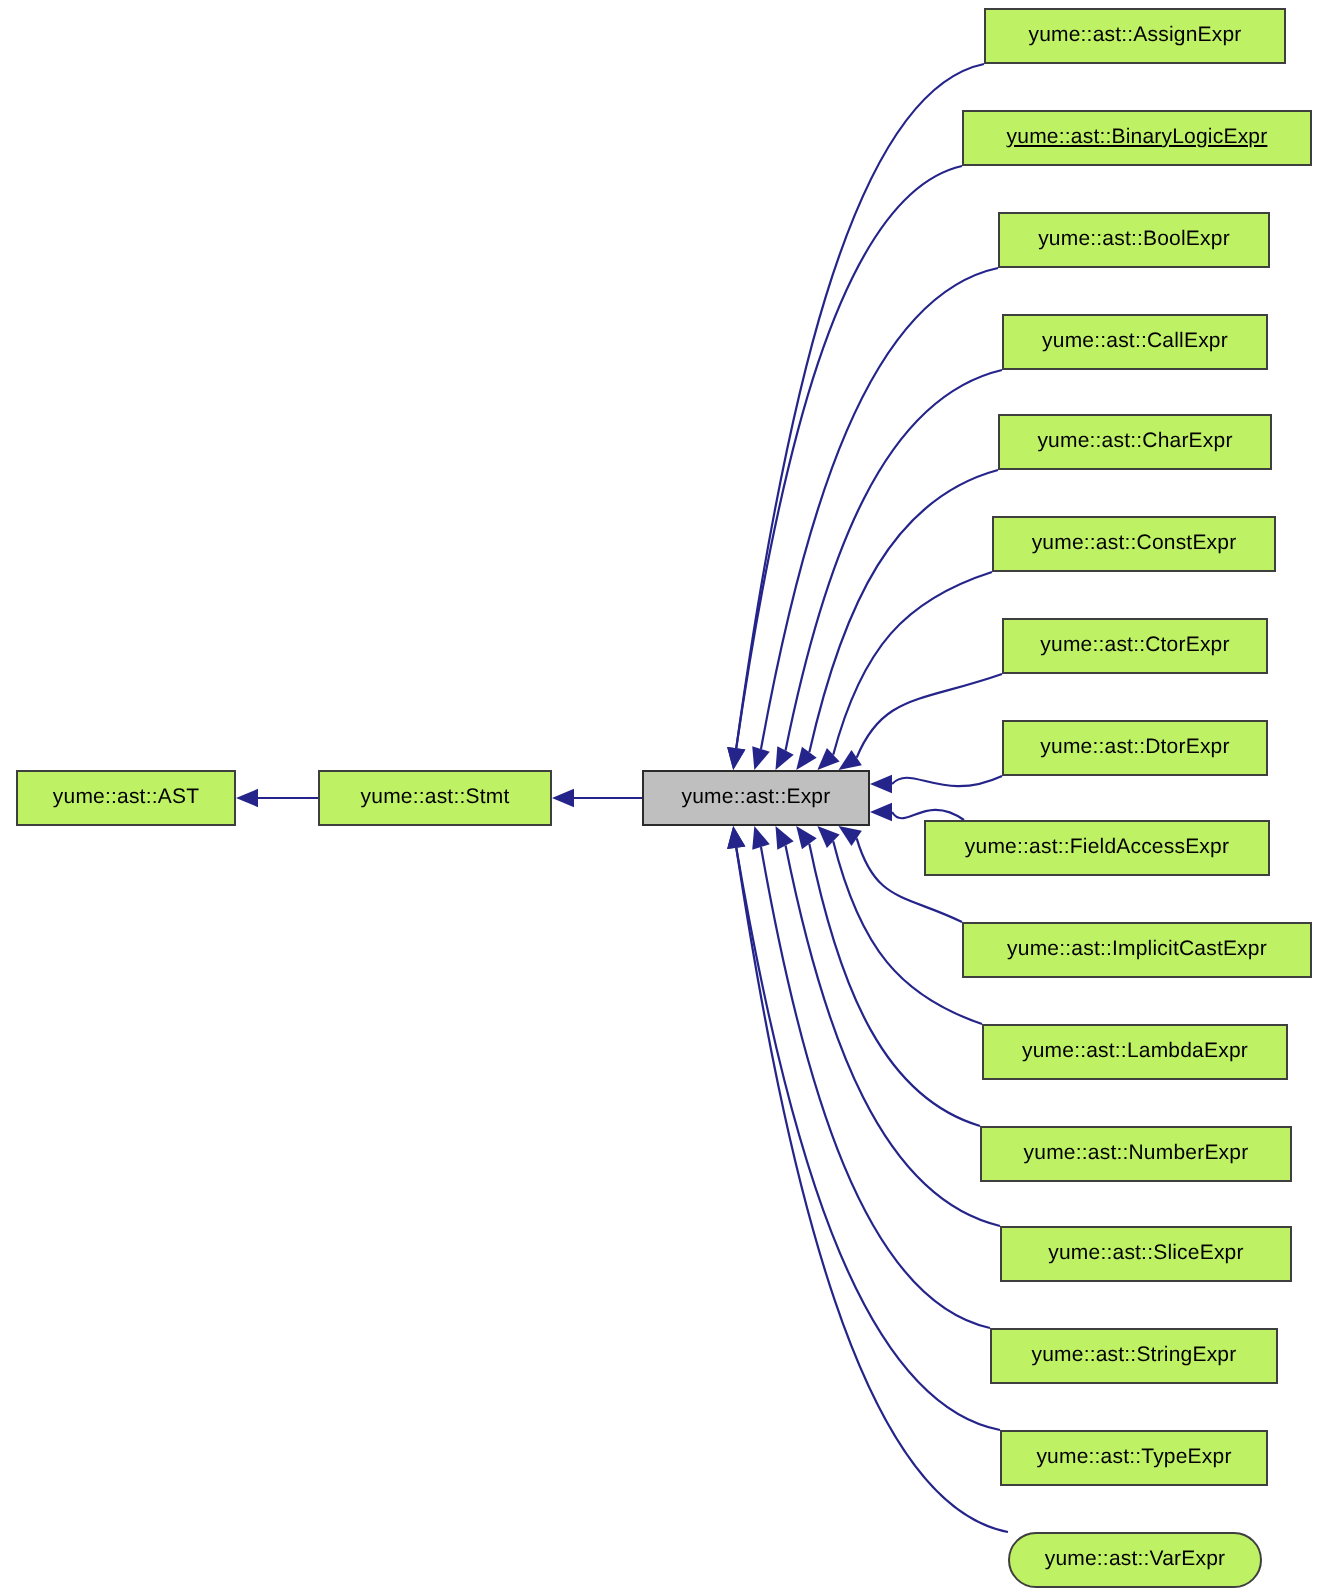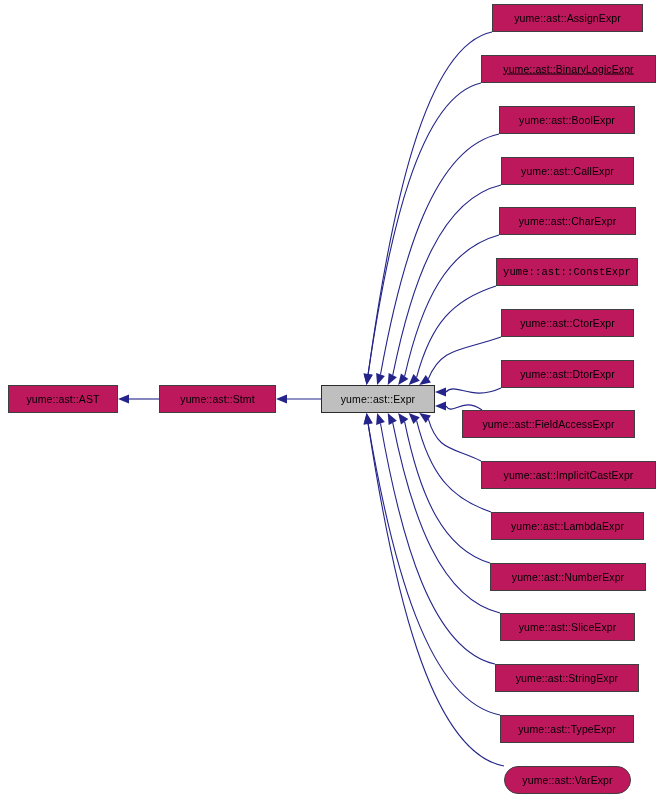--- a/index.html
+++ b/index.html
@@ -21,21 +21,21 @@
     left: 0;
     top: 0;
     width: 663px;
     height: 797px;
     pointer-events: none;
   }
   .node {
     position: absolute;
     box-sizing: border-box;
     border: 1px solid #3f3f3f;
-    background: #be185d;
+    background: #bef264;
     color: #000000;
     font-size: 10.5px;
     line-height: 1;
     letter-spacing: 0.1px;
     display: flex;
     align-items: center;
     justify-content: center;
     white-space: nowrap;
     z-index: 2;
   }
@@ -110,42 +110,42 @@
       </div>
       <div class="node" style="left: 499px; top: 106px; width: 136px; height: 28px;">
         <span class="node-label">yume::ast::BoolExpr</span>
       </div>
       <div class="node" style="left: 501px; top: 157px; width: 133px; height: 28px;">
         <span class="node-label">yume::ast::CallExpr</span>
       </div>
       <div class="node" style="left: 499px; top: 207px; width: 137px; height: 28px;">
         <span class="node-label">yume::ast::CharExpr</span>
       </div>
-      <div class="node" style="left: 496px; top: 258px; width: 142px; height: 28px; font-family: Liberation Mono, monospace;">
+      <div class="node" style="left: 496px; top: 258px; width: 142px; height: 28px;">
         <span class="node-label">yume::ast::ConstExpr</span>
       </div>
       <div class="node" style="left: 501px; top: 309px; width: 133px; height: 28px;">
         <span class="node-label">yume::ast::CtorExpr</span>
       </div>
       <div class="node" style="left: 501px; top: 360px; width: 133px; height: 28px;">
         <span class="node-label">yume::ast::DtorExpr</span>
       </div>
       <div class="node" style="left: 462px; top: 410px; width: 173px; height: 28px;">
         <span class="node-label">yume::ast::FieldAccessExpr</span>
       </div>
       <div class="node" style="left: 481px; top: 461px; width: 175px; height: 28px;">
         <span class="node-label">yume::ast::ImplicitCastExpr</span>
       </div>
       <div class="node" style="left: 491px; top: 512px; width: 153px; height: 28px;">
         <span class="node-label">yume::ast::LambdaExpr</span>
       </div>
       <div class="node" style="left: 490px; top: 563px; width: 156px; height: 28px;">
         <span class="node-label">yume::ast::NumberExpr</span>
       </div>
-      <div class="node" style="left: 500px; top: 613px; width: 135px; height: 28px;">
+      <div class="node" style="left: 500px; top: 613px; width: 146px; height: 28px;">
         <span class="node-label">yume::ast::SliceExpr</span>
       </div>
       <div class="node" style="left: 495px; top: 664px; width: 144px; height: 28px;">
         <span class="node-label">yume::ast::StringExpr</span>
       </div>
       <div class="node" style="left: 500px; top: 715px; width: 134px; height: 28px;">
         <span class="node-label">yume::ast::TypeExpr</span>
       </div>
       <div class="node" style="left: 504px; top: 766px; width: 127px; height: 28px; border-radius: 14px;">
         <span class="node-label">yume::ast::VarExpr</span>

